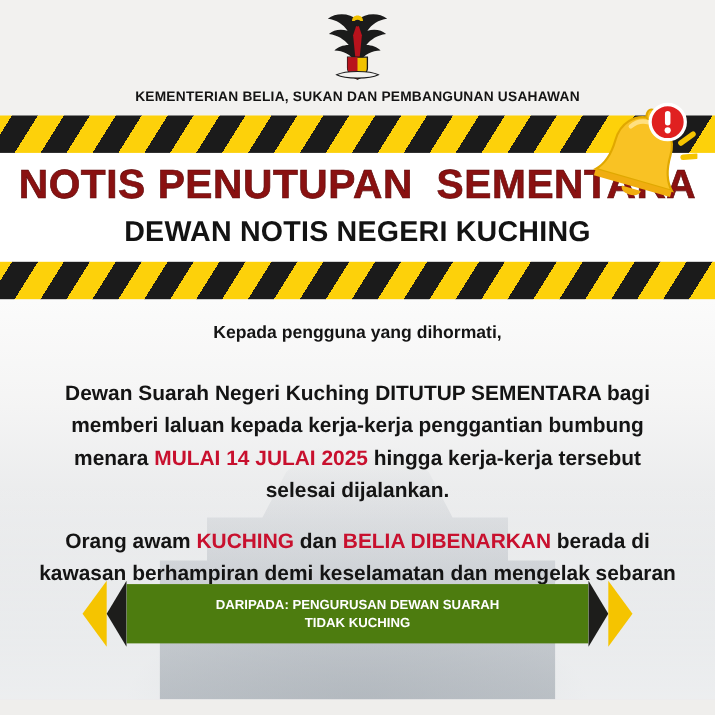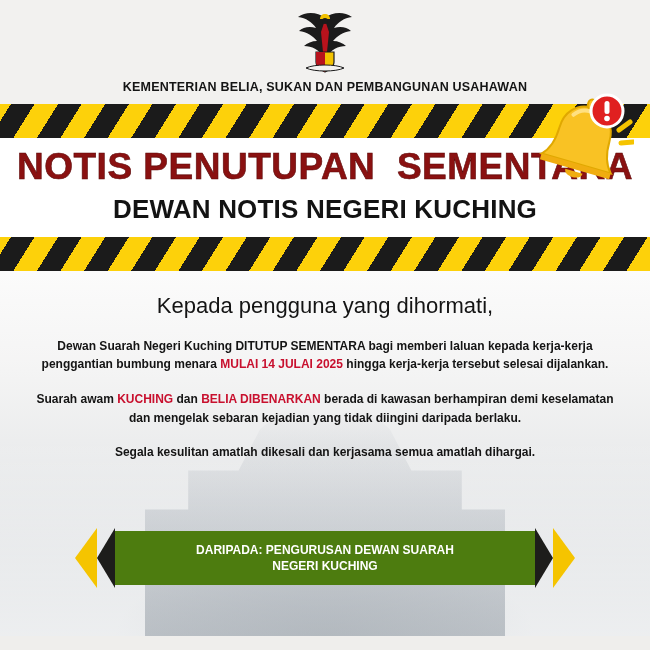--- a/index.html
+++ b/index.html
@@ -102,26 +102,26 @@
     z-index: 6;
   }
 
   
   .body {
     text-align: center;
     padding: 22px 34px 0;
     color: #141414;
   }
   .p-greet {
-    font-size: 22px;
-    font-weight: normal;
-    margin-bottom: 18px;
+    font-size: 16px;
+    font-weight: bold;
+    margin-bottom: 32px;
   }
   .p {
-    font-size: 12px;
+    font-size: 19px;
     font-weight: bold;
     line-height: 1.55;
     margin-bottom: 16px;
   }
   .p.last { margin-bottom: 0; }
   .hl-red { color: #c8102e; }
 
   
   .ribbon-wrap {
     position: absolute;
@@ -208,24 +208,23 @@
     <div class="stripe bottom"></div>
 
     <div class="body">
       <div class="p-greet">Kepada pengguna yang dihormati,</div>
 
       <div class="p">
         <span>Dewan Suarah Negeri Kuching DITUTUP SEMENTARA bagi memberi laluan kepada kerja-kerja penggantian bumbung menara </span><span class="hl-red">MULAI 14 JULAI 2025</span><span> hingga kerja-kerja tersebut selesai dijalankan.</span>
       </div>
 
       <div class="p">
-        <span>Suarah awam </span><span class="hl-red">KUCHING</span><span> dan </span><span class="hl-red">BELIA DIBENARKAN</span><span> berada di kawasan berhampiran demi keselamatan dan mengelak sebaran kejadian yang tidak diingini daripada berlaku.</span>
+        <span>Orang awam </span><span class="hl-red">KUCHING</span><span> dan </span><span class="hl-red">BELIA DIBENARKAN</span><span> berada di kawasan berhampiran demi keselamatan dan mengelak sebaran kejadian yang tidak diingini daripada berlaku.</span>
       </div>
 
-      <div class="p last">Segala kesulitan amatlah dikesali dan kerjasama semua amatlah dihargai.</div>
     </div>
 
   </div>
 
   <div class="bell">
     <svg width="110" height="110" viewBox="0 0 110 110" aria-hidden="true">
 
       <path d="M95 42 L106 34" stroke="#f5c400" stroke-width="5" stroke-linecap="round"></path>
       <path d="M97 55 L109 54" stroke="#f5c400" stroke-width="5" stroke-linecap="round"></path>
       <path d="M90 30 L96 20" stroke="#f5c400" stroke-width="5" stroke-linecap="round"></path>
@@ -243,20 +242,20 @@
       <circle cx="83" cy="30.5" r="2.8" fill="#ffffff"></circle>
     </svg>
   </div>
 
   <div class="ribbon-wrap">
     <div class="ribbon-outer">
       <div class="chev chev-left-y"></div>
       <div class="ribbon-tip tip-l"></div>
       <div class="ribbon">
         <span>DARIPADA: PENGURUSAN DEWAN SUARAH</span>
-        <span class="l2">NEGERI KUCHING</span>
+        <span class="l2">TIDAK KUCHING</span>
       </div>
       <div class="ribbon-tip tip-r"></div>
       <div class="chev chev-right-y"></div>
     </div>
   </div>
 
 </div>
 
 </body></html>

